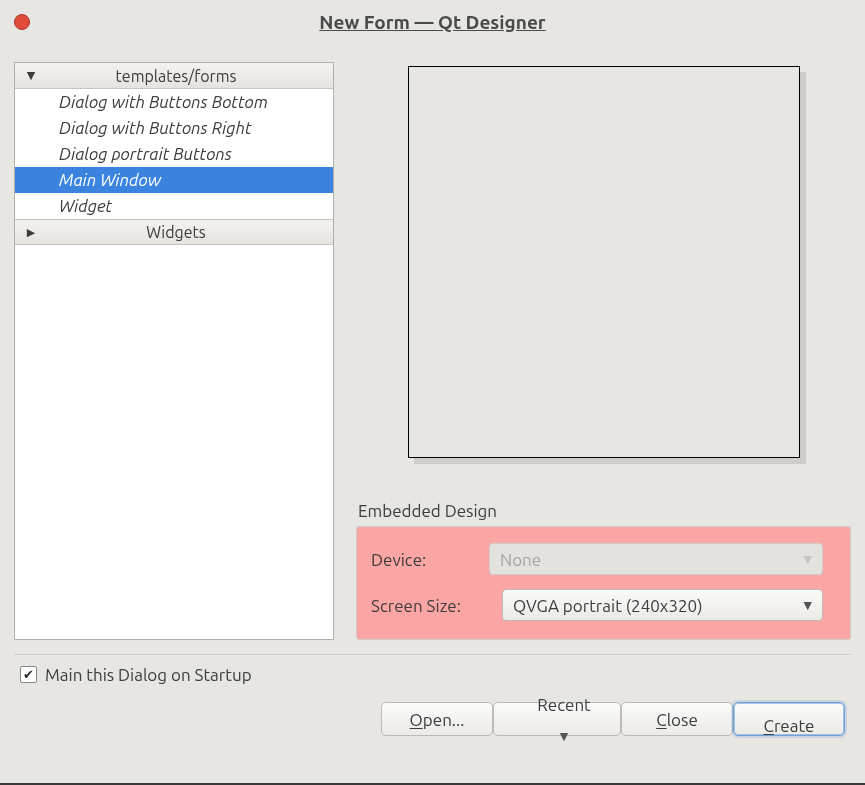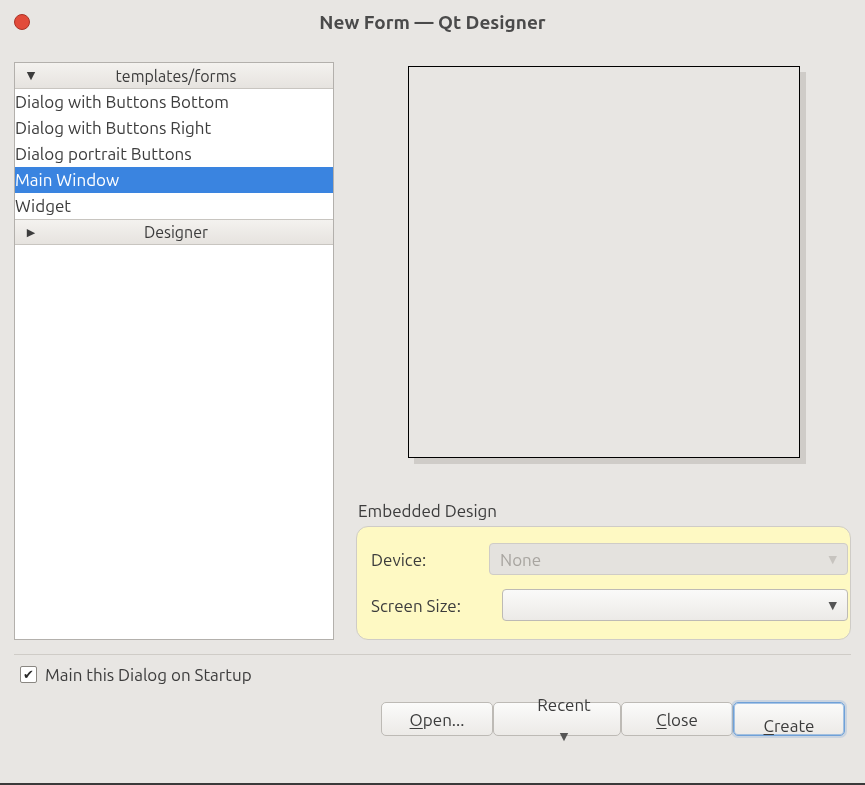--- a/index.html
+++ b/index.html
@@ -36,20 +36,21 @@
     margin-left: 14px;
   }
   .title {
     position: absolute;
     left: 0; right: 0;
     text-align: center;
     font-weight: bold;
     font-size: 19px;
     color: #4a4a4a;
     pointer-events: none;
+    text-decoration: underline;
   }
   
   .content {
     flex: 0 0 auto;
     display: flex;
     padding: 18px 14px 0 14px;
     gap: 22px;
     height: 596px;
   }
   
@@ -83,24 +84,26 @@
     flex: 1;
     text-align: center;
     padding-right: 28px;
   }
   .tree-items {
     background: #fff;
   }
   .tree-item {
     height: 26px;
     line-height: 26px;
+    padding-left: 44px;
     font-size: 17px;
     color: #3c3c3c;
     cursor: default;
     white-space: nowrap;
+    font-style: italic;
   }
   .tree-item.selected {
     background: #3a84e0;
     color: #fff;
   }
   
   .right-col {
     flex: 1;
     display: flex;
     flex-direction: column;
@@ -131,23 +134,23 @@
     border: 1px solid #000;
   }
   
   .group-label {
     font-size: 17px;
     color: #3c3c3c;
     margin: 18px 0 6px 2px;
   }
   .groupbox {
     border: 1px solid #cfccc7;
-    border-radius: 12px;
-    background: #fef9c3;
-    padding: 12px 2px 14px 14px;
+    border-radius: 3px;
+    background: #fca5a5;
+    padding: 12px 27px 14px 14px;
   }
   .form-row {
     display: flex;
     align-items: center;
     height: 40px;
     gap: 10px;
   }
   .form-row + .form-row { margin-top: 6px; gap: 23px; }
   .form-label {
     width: 108px;
@@ -266,21 +269,21 @@
       <div class="tree-items">
         <div class="tree-item">Dialog with Buttons Bottom</div>
         <div class="tree-item">Dialog with Buttons Right</div>
         <div class="tree-item">Dialog portrait Buttons</div>
         <div class="tree-item selected">Main Window</div>
         <div class="tree-item">Widget</div>
       </div>
 
       <div class="tree-header" style="border-top:1px solid #c8c5c0;">
         <span class="toggle">▶</span>
-        <span class="label">Designer</span>
+        <span class="label">Widgets</span>
       </div>
     </div>
 
     <div class="right-col">
       <div class="preview-wrap">
         <div class="preview-box">
           <div class="preview-shadow"></div>
           <div class="preview-inner"></div>
         </div>
       </div>
@@ -290,20 +293,21 @@
         <div class="form-row">
           <div class="form-label">Device:</div>
           <div class="combo disabled">
             <span>None</span>
             <span class="chev">▼</span>
           </div>
         </div>
         <div class="form-row">
           <div class="form-label">Screen Size:</div>
           <div class="combo">
+            <span>QVGA portrait (240x320)</span>
             <span class="chev">▼</span>
           </div>
         </div>
       </div>
     </div>
 
   </div>
 
   <div class="hsep"></div>
 

